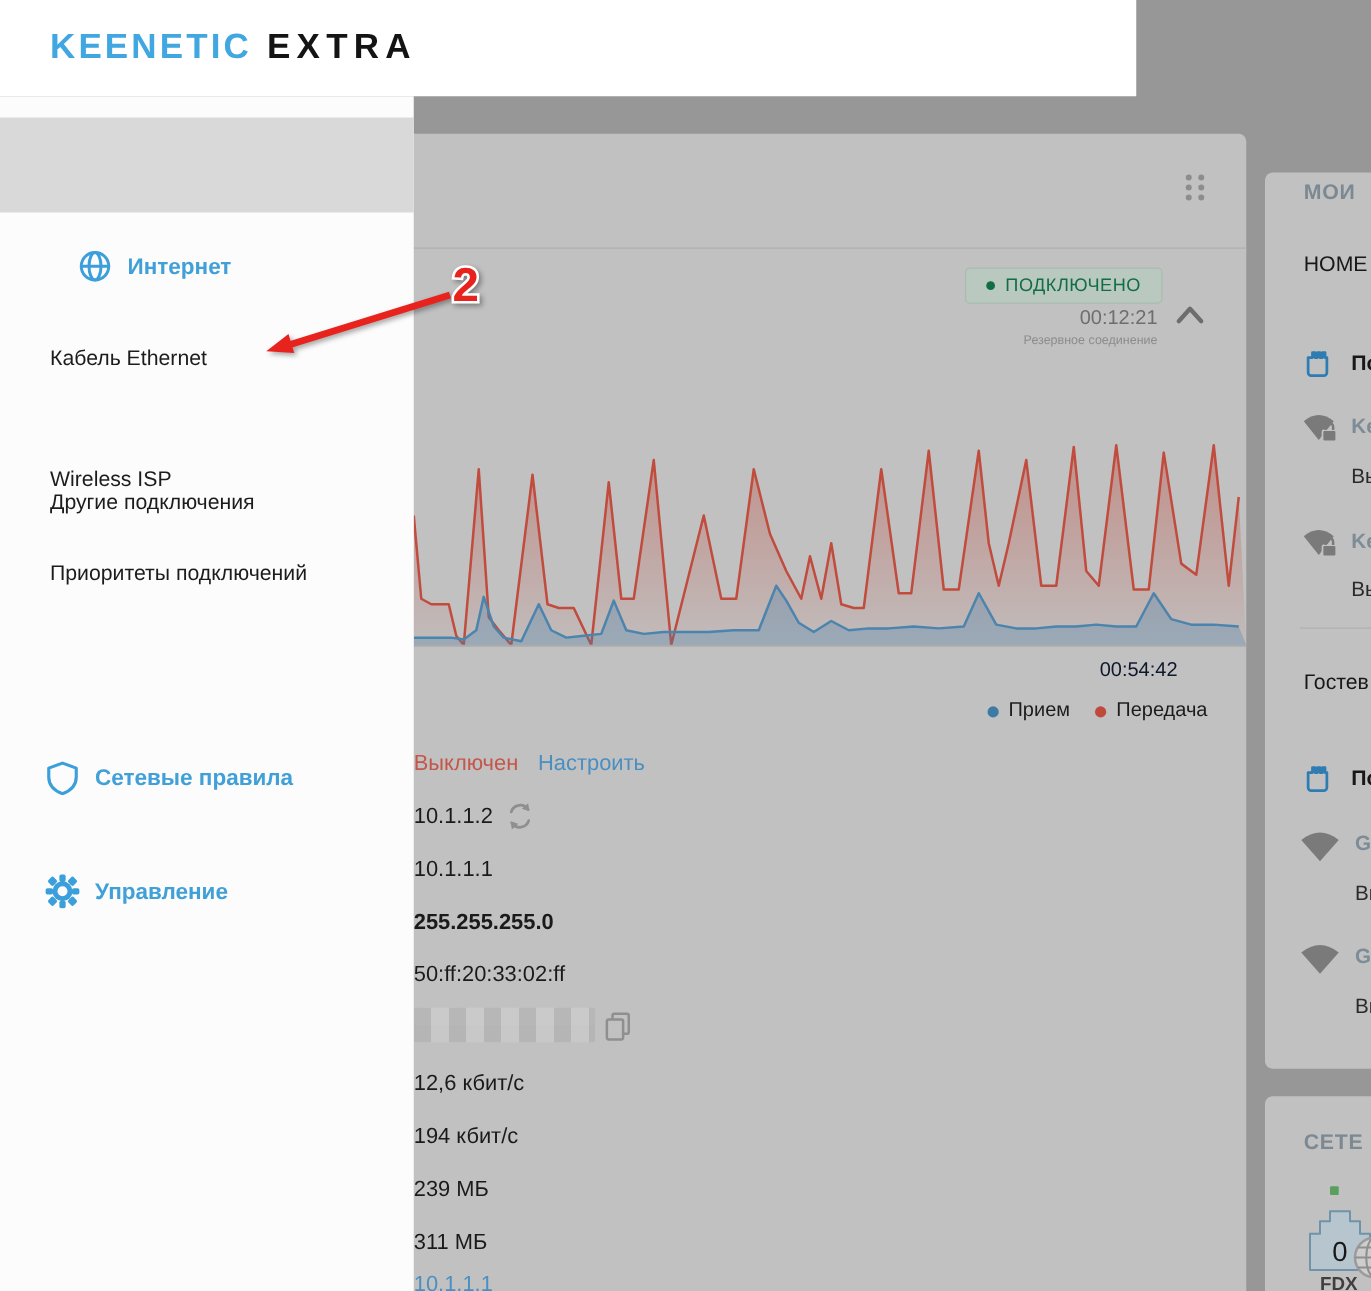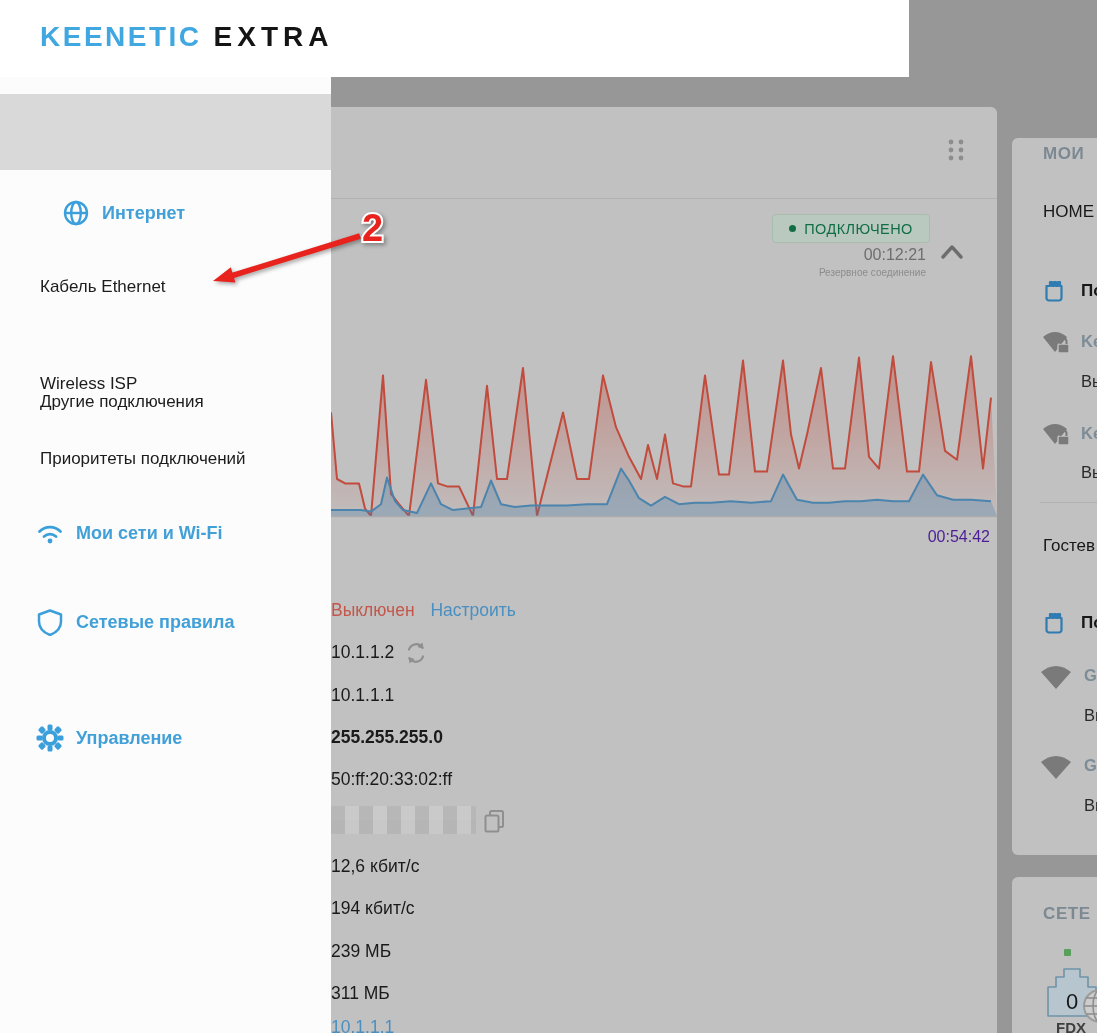--- a/index.html
+++ b/index.html
@@ -84,22 +84,32 @@
     </defs>
     <g id="chart-series">
         <polygon points="0,67.4 6,134.0 14,138.4 28,138.4 34,163.6 40,171.0 52,30.4 60,148.8 68,159.2 78,171.0 95,34.8 107,138.4 116,141.4 128,141.4 142,171.0 156,40.8 166,134.0 176,134.0 192,23.0 206,171.0 232,67.4 246,134.0 258,134.0 272,30.4 285,82.2 298,111.8 310,134.0 317,100.0 326,134.0 334,89.6 342,138.4 352,141.4 360,141.4 374,30.4 388,129.6 398,129.6 412,15.6 424,126.6 436,126.6 452,15.6 460,89.6 468,123.6 476,89.6 490,23.0 502,123.6 514,123.6 528,12.6 538,111.8 548,123.6 562,11.2 576,126.6 588,126.6 600,17.1 614,105.9 626,114.8 640,11.2 652,123.6 660,52.6 666,171 0,171" fill="url(#redFill)"></polygon>
         <polyline points="0,67.4 6,134.0 14,138.4 28,138.4 34,163.6 40,171.0 52,30.4 60,148.8 68,159.2 78,171.0 95,34.8 107,138.4 116,141.4 128,141.4 142,171.0 156,40.8 166,134.0 176,134.0 192,23.0 206,171.0 232,67.4 246,134.0 258,134.0 272,30.4 285,82.2 298,111.8 310,134.0 317,100.0 326,134.0 334,89.6 342,138.4 352,141.4 360,141.4 374,30.4 388,129.6 398,129.6 412,15.6 424,126.6 436,126.6 452,15.6 460,89.6 468,123.6 476,89.6 490,23.0 502,123.6 514,123.6 528,12.6 538,111.8 548,123.6 562,11.2 576,126.6 588,126.6 600,17.1 614,105.9 626,114.8 640,11.2 652,123.6 660,52.6" fill="none" stroke="#c14b3d" stroke-width="2" stroke-linejoin="round"></polyline>
         <polygon points="0,165.1 30,165.1 40,166.6 50,159.2 56,132.5 64,156.2 72,165.1 86,168.0 100,138.4 110,159.2 122,165.1 136,163.6 150,162.1 160,135.5 170,159.2 184,162.1 200,160.6 216,160.6 236,160.6 256,159.2 276,159.2 290,123.6 298,135.5 308,153.2 320,160.6 334,151.8 348,159.2 364,157.7 380,157.7 400,156.2 420,157.7 440,156.2 452,129.6 466,154.7 482,157.7 498,157.7 514,156.2 530,156.2 546,154.7 562,156.2 578,156.2 592,129.6 606,150.3 622,154.7 640,154.7 660,156.2 666,171 0,171" fill="rgba(75,132,173,0.32)"></polygon>
         <polyline points="0,165.1 30,165.1 40,166.6 50,159.2 56,132.5 64,156.2 72,165.1 86,168.0 100,138.4 110,159.2 122,165.1 136,163.6 150,162.1 160,135.5 170,159.2 184,162.1 200,160.6 216,160.6 236,160.6 256,159.2 276,159.2 290,123.6 298,135.5 308,153.2 320,160.6 334,151.8 348,159.2 364,157.7 380,157.7 400,156.2 420,157.7 440,156.2 452,129.6 466,154.7 482,157.7 498,157.7 514,156.2 530,156.2 546,154.7 562,156.2 578,156.2 592,129.6 606,150.3 622,154.7 640,154.7 660,156.2" fill="none" stroke="#4b84ad" stroke-width="2" stroke-linejoin="round"></polyline>
       </g>
     <line x1="0" y1="171.5" x2="666" y2="171.5" stroke="#ababab" stroke-width="1.6"></line>
   </svg>
 
-  <div class="abs right-txt" style="left:830px;top:528px;width:160px;font-size:16px;color:#4c1d95;">00:54:42</div>
-
+  <div class="abs right-txt" style="left:782px;top:528px;width:160px;font-size:16px;color:#0f172a;">00:54:42</div>
+
+  <div class="abs legend" style="left:700px;top:560px;width:266px;">
+    <span class="li">
+      <span class="ld" style="background: rgb(61, 123, 166);"></span>
+      <span>Прием</span>
+    </span>
+    <span class="li">
+      <span class="ld" style="background: rgb(191, 74, 60);"></span>
+      <span>Передача</span>
+    </span>
+  </div>
 
   <div class="abs txt" style="left:331px;top:600px;">
     <span class="link-red">Выключен</span>
     <span class="link-blue" style="margin-left:11px;">Настроить</span>
   </div>
 
   <div class="abs txt" style="left:331px;top:642px;">10.1.1.2</div>
   <svg class="abs" style="left:403px;top:640px;" width="26" height="26">
     <g fill="none" stroke="#8f8f8f" stroke-width="2.2" stroke-linecap="round">
       <path d="M6,9.5 A7.6,7.6 0 0 1 19.5,7.5"></path>
@@ -214,39 +224,29 @@
     <div class="abs side-row" style="top:252px;margin-top:40px;">
       <span class="side-link-label">Wireless ISP</span>
     </div>
     <div class="abs side-row" style="top:310px;">
       <span class="side-link-label">Другие подключения</span>
     </div>
     <div class="abs side-row" style="top:367px;">
       <span class="side-link-label">Приоритеты подключений</span>
     </div>
 
-    <div class="abs side-row" style="top:441px;">
-      <svg class="ic" viewBox="0 0 28 28">
-        <g fill="none" stroke="#3b9fdb" stroke-width="2.8" stroke-linecap="round">
-          <path d="M3.5,12.5 A15,15 0 0 1 24.5,12.5"></path>
-          <path d="M8,17.5 A9,9 0 0 1 20,17.5"></path>
-        </g>
-        <circle cx="14" cy="22" r="2.4" fill="#3b9fdb"></circle>
-      </svg>
-      <span class="side-sec-label">Мои сети и Wi-Fi</span>
-    </div>
 
     <div class="abs side-row" style="top:530px;">
       <svg class="ic" viewBox="0 0 28 28">
         <path d="M14,2.5 L25,6.5 V13.5 C25,20 20.5,24.5 14,27 C7.5,24.5 3,20 3,13.5 V6.5 Z" fill="none" stroke="#3b9fdb" stroke-width="2.5" stroke-linejoin="round"></path>
       </svg>
       <span class="side-sec-label">Сетевые правила</span>
     </div>
 
-    <div class="abs side-row" style="top:646px;">
+    <div class="abs side-row" style="top:621px;">
       <svg class="ic" viewBox="0 0 28 28">
         <g fill="#3b9fdb">
           <rect x="11.5" y="0.5" width="5" height="6" rx="1.5"></rect>
           <rect x="11.5" y="21.5" width="5" height="6" rx="1.5"></rect>
           <rect x="0.5" y="11.5" width="6" height="5" rx="1.5"></rect>
           <rect x="21.5" y="11.5" width="6" height="5" rx="1.5"></rect>
           <rect x="3" y="3" width="6" height="6" rx="1.5" transform="rotate(45 6 6)"></rect>
           <rect x="19" y="3" width="6" height="6" rx="1.5" transform="rotate(-45 22 6)"></rect>
           <rect x="3" y="19" width="6" height="6" rx="1.5" transform="rotate(-45 6 22)"></rect>
           <rect x="19" y="19" width="6" height="6" rx="1.5" transform="rotate(45 22 22)"></rect>

